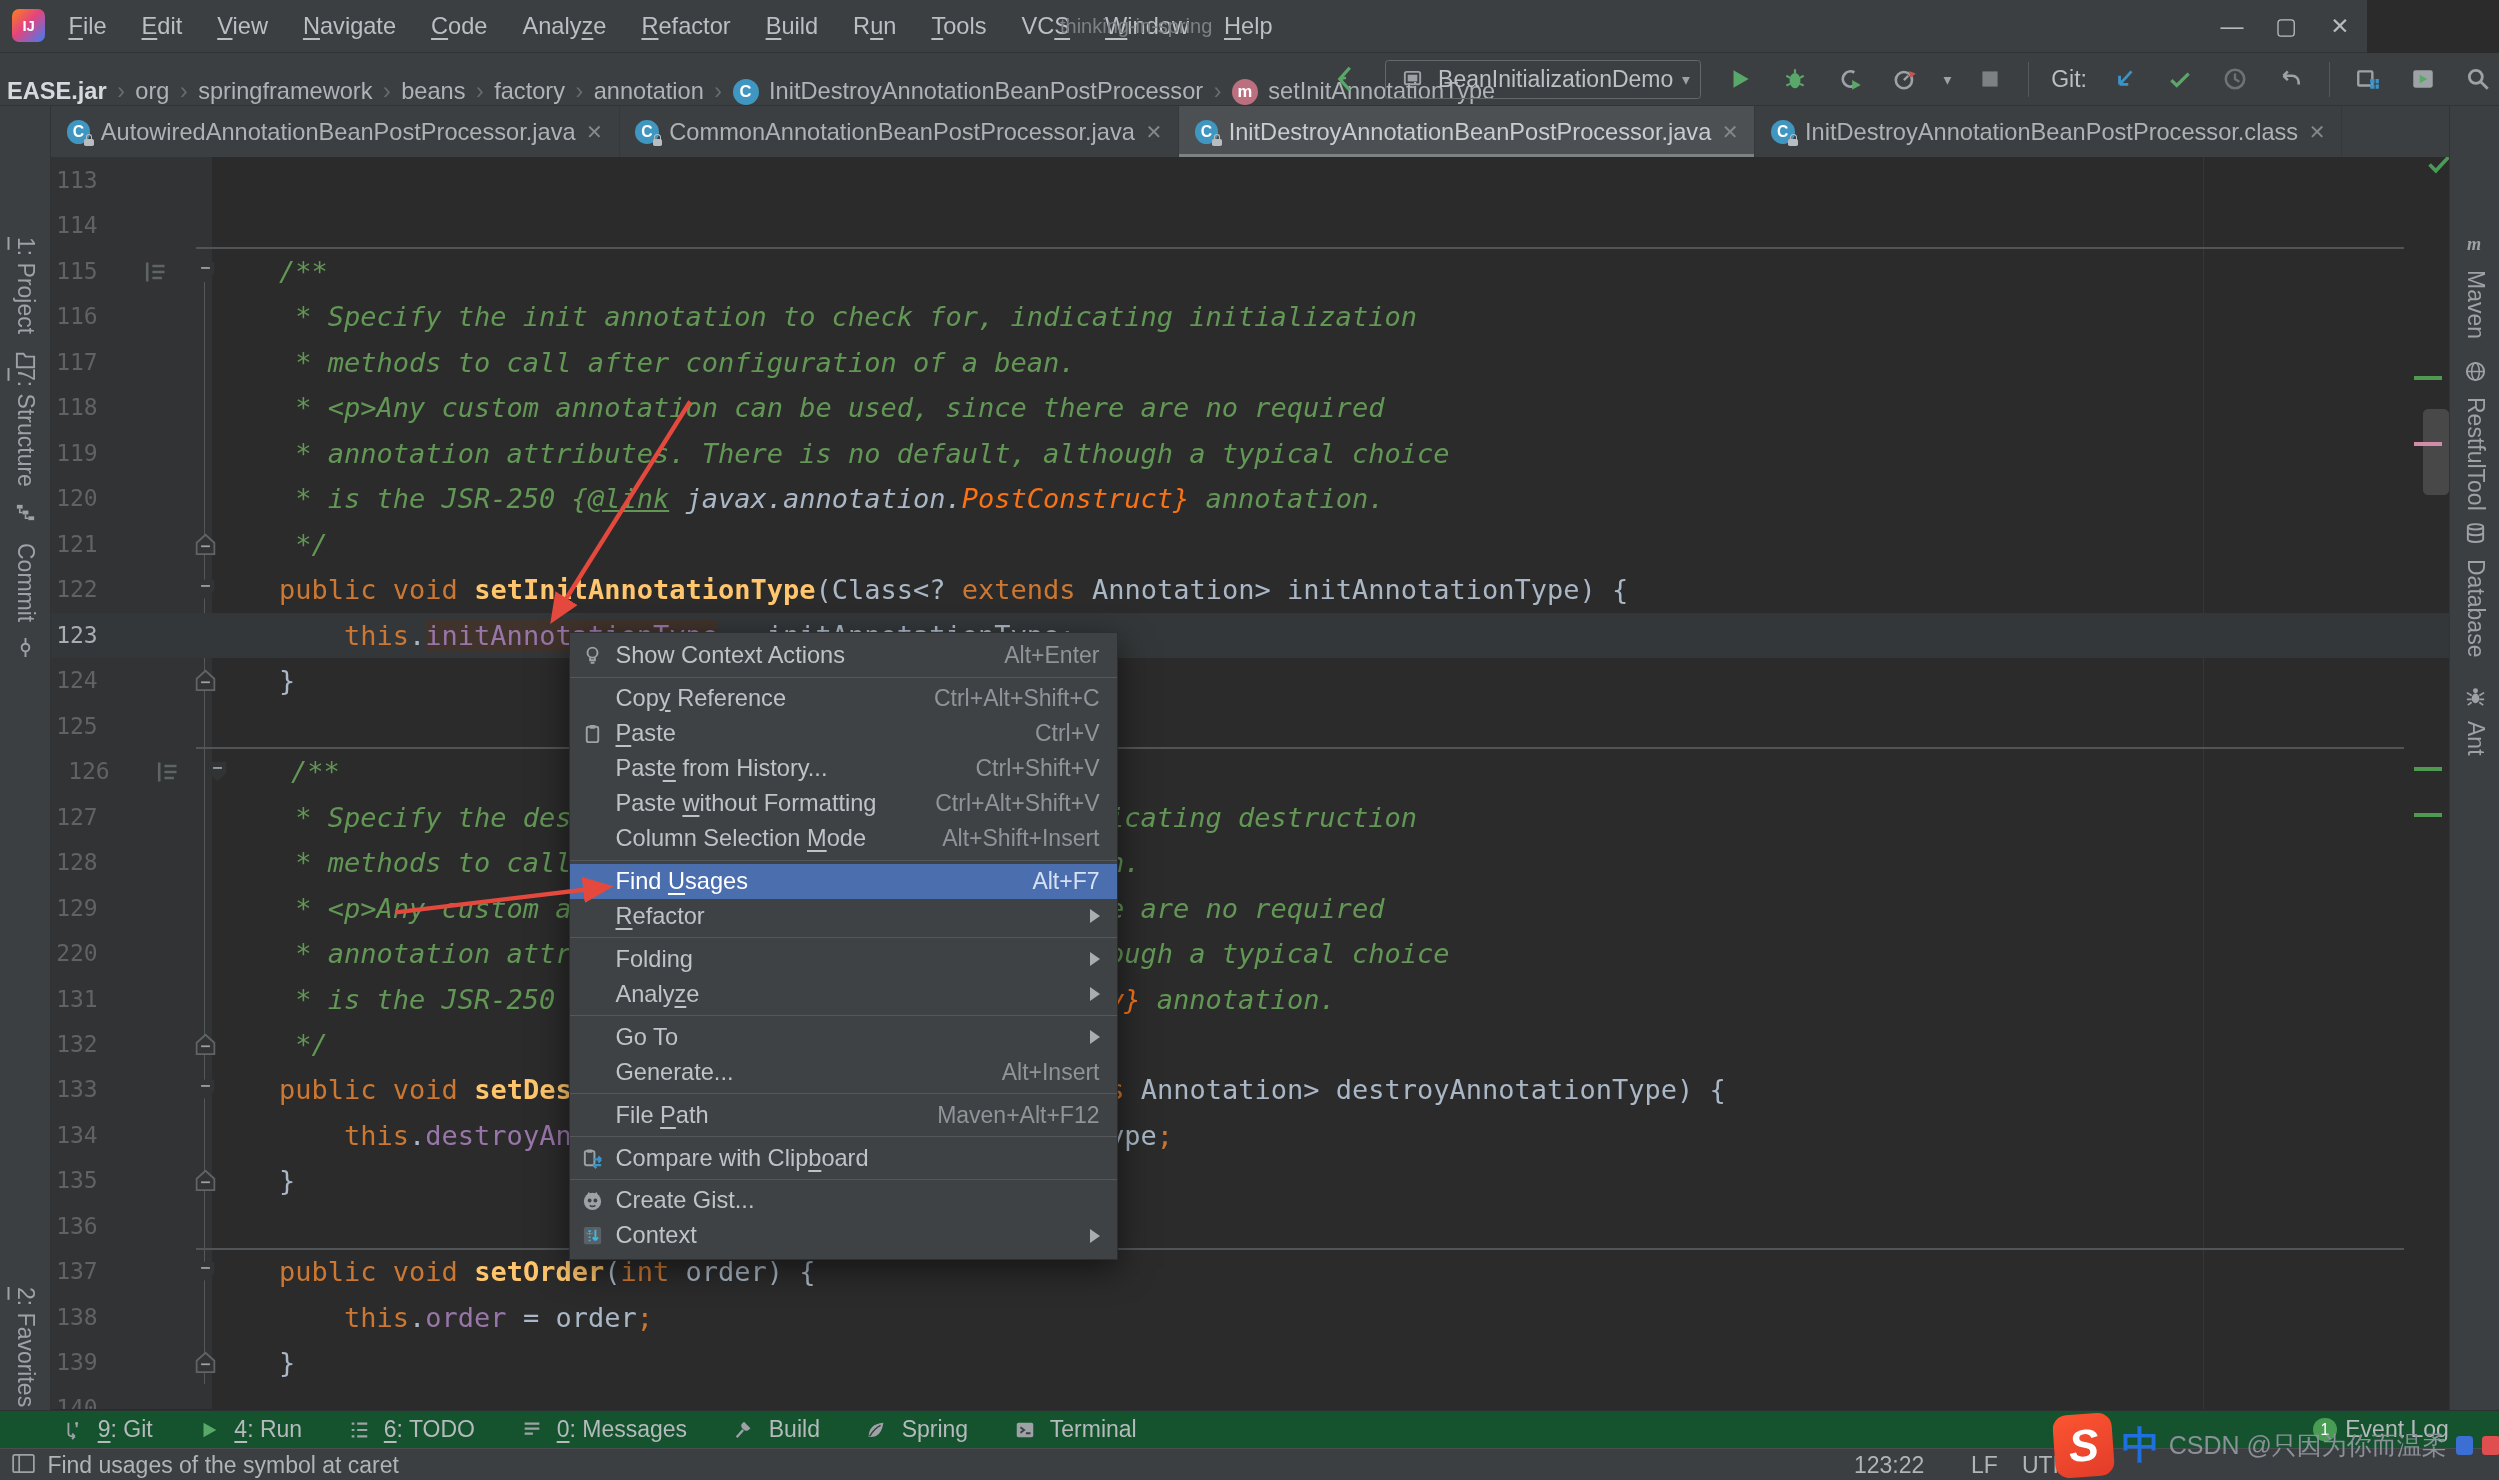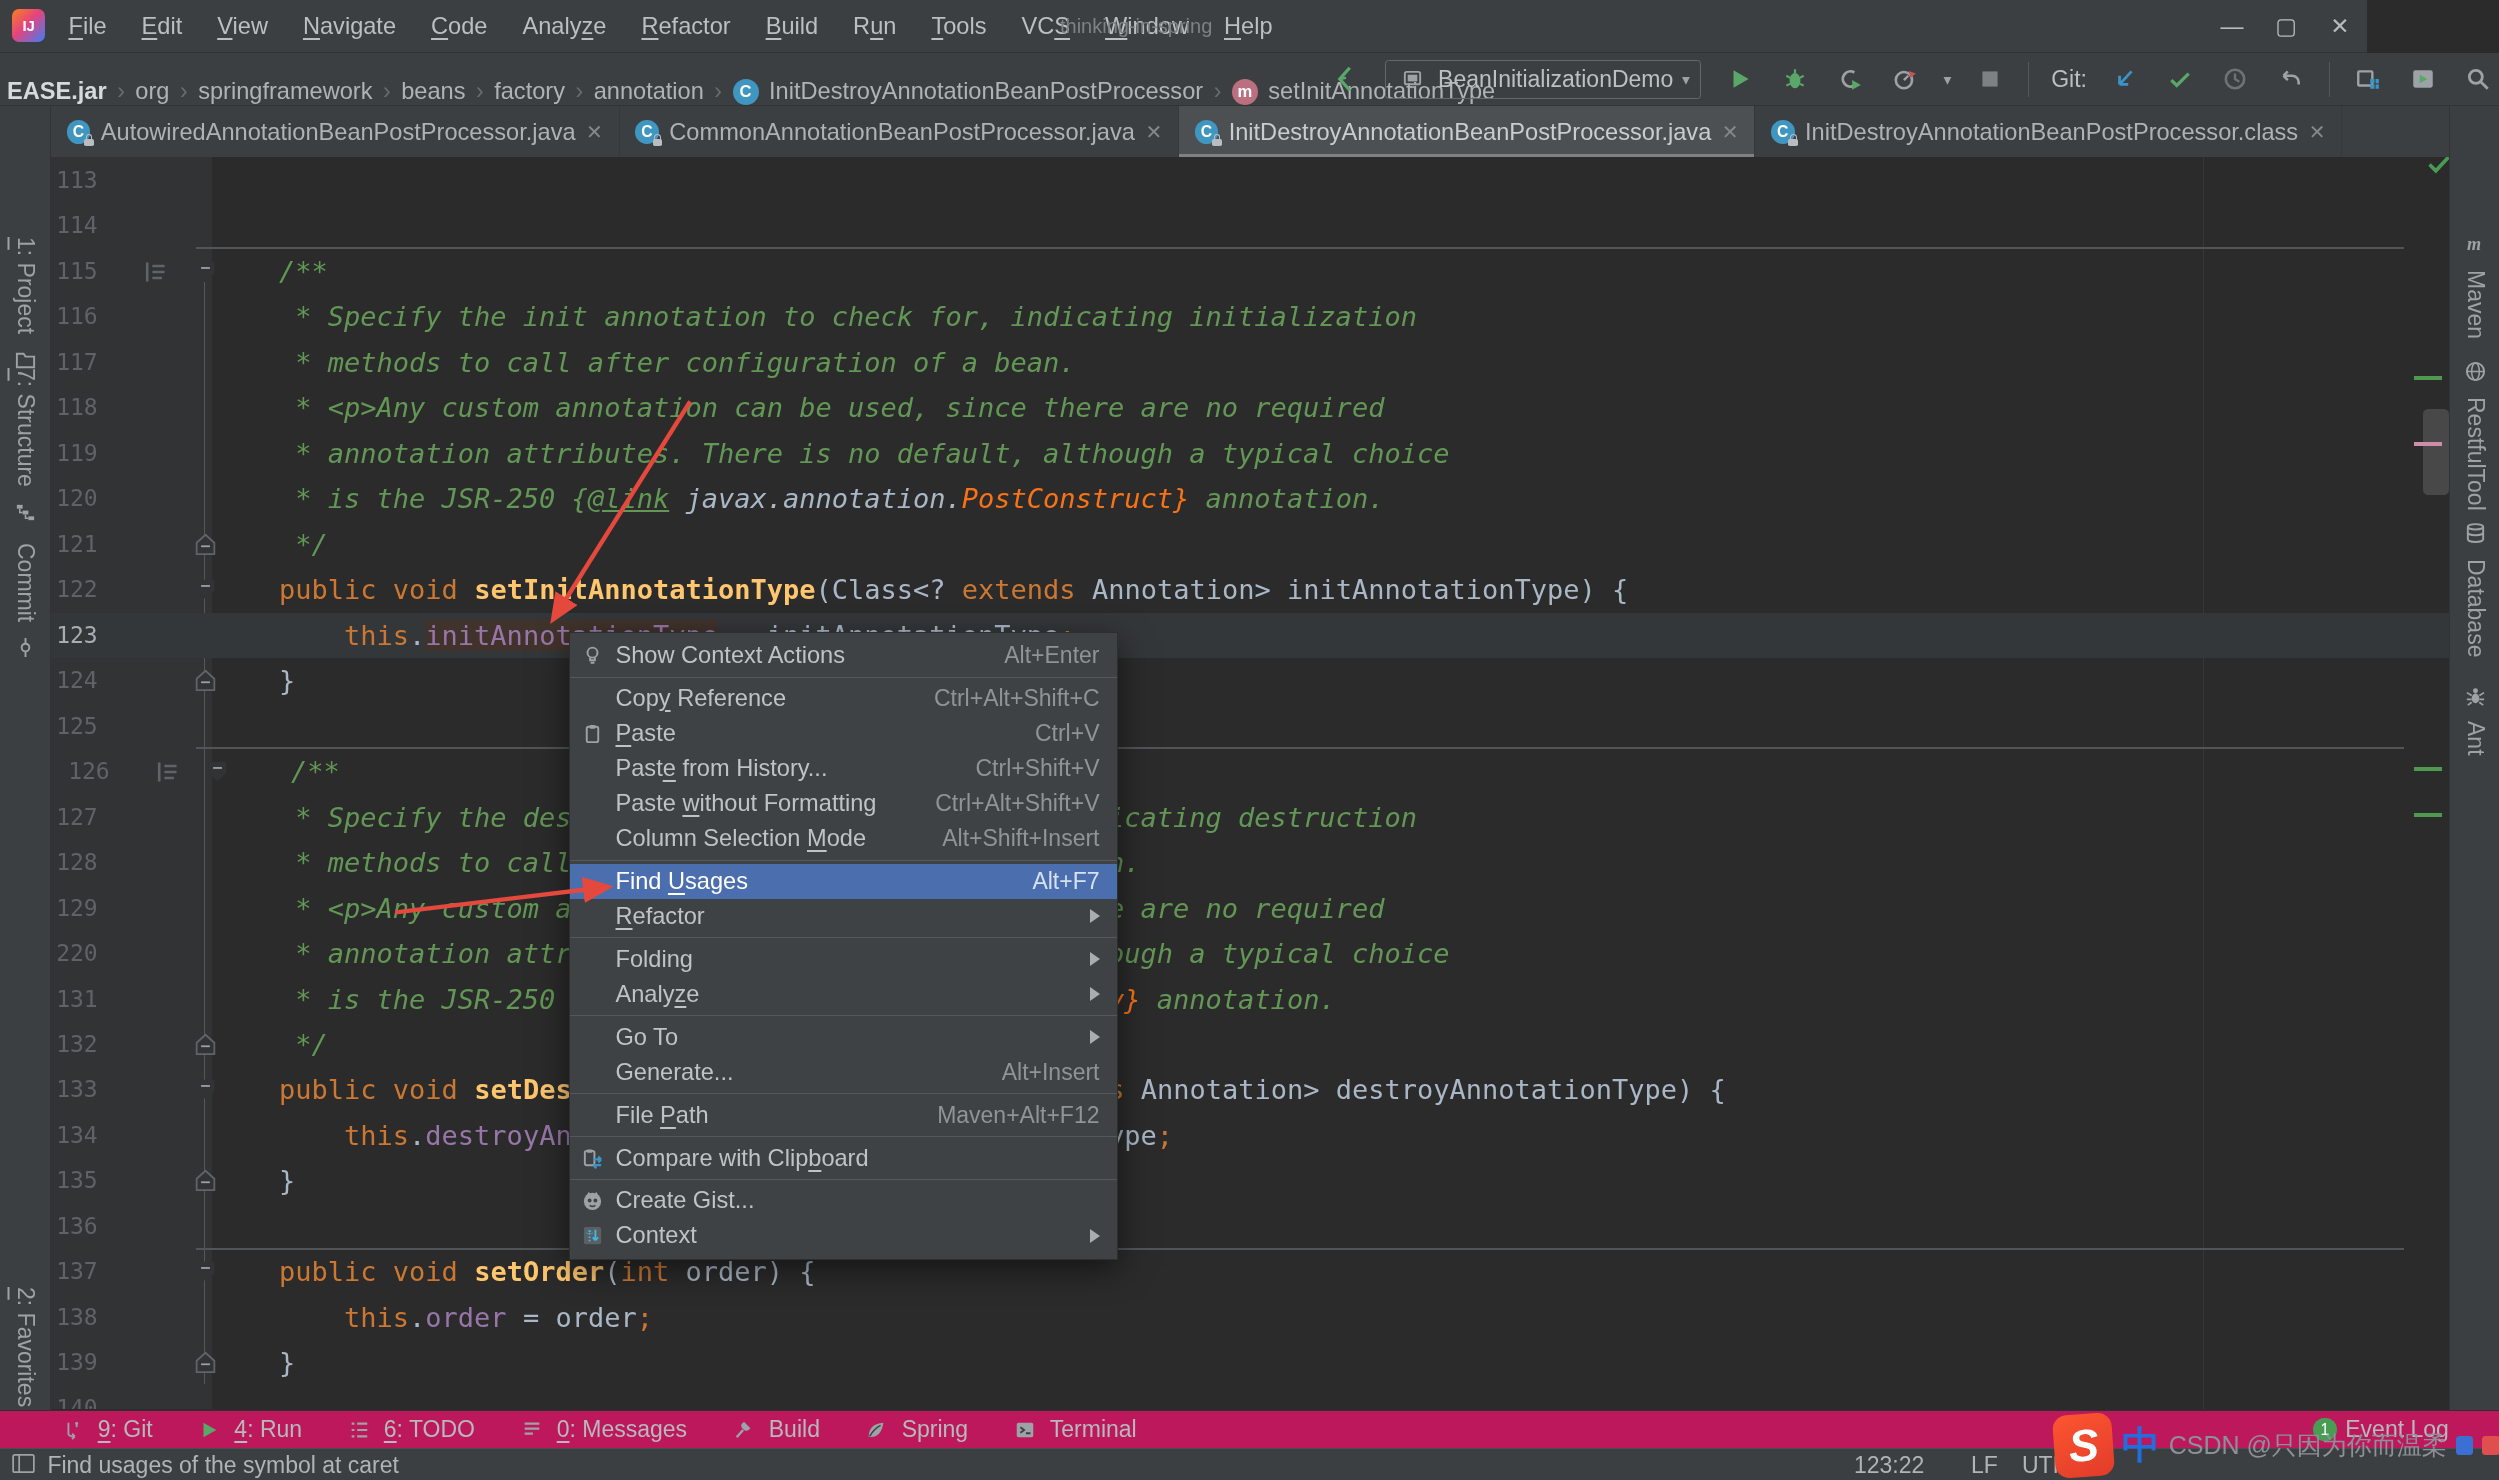--- a/index.html
+++ b/index.html
@@ -78,21 +78,21 @@
                 box-shadow:0 8.7px 31.5px rgba(0,0,0,.55);padding:5.2px 0;z-index:10;box-sizing:border-box;}
   .mitem{height:35px;display:flex;align-items:center;padding:0 17.5px 0 10.5px;font-size:23.6px;color:#bfc3c7;}
   .mitem .micon{width:35px;flex:none;display:flex;align-items:center;}
   .mitem .mlabel{white-space:nowrap;}
   .mitem .msc{margin-left:auto;color:#8f9498;font-size:23px;}
   .mitem.sel{background:#4b6eaf;color:#ffffff;}
   .mitem.sel .msc{color:#d5e1f5;}
   .msep{height:0.9px;background:#55585a;margin:3.5px 0;}
   .subarrow{margin-left:auto;width:0;height:0;border-top:7.9px solid transparent;border-bottom:7.9px solid transparent;border-left:10.5px solid #a9adb0;}
   
-  #bottombar{position:absolute;left:0;top:1410px;width:2500px;height:37px;background:#be185d;border-top:0.9px solid #2e3133;}
+  #bottombar{position:absolute;left:0;top:1410px;width:2500px;height:37px;background:#14532d;border-top:0.9px solid #2e3133;}
   #bb-items{position:absolute;left:56px;top:0;height:37px;display:flex;gap:40px;align-items:center;}
   .bb-item{display:flex;align-items:center;gap:8.7px;font-size:23px;color:#b6babd;}
   #event-log{position:absolute;left:2313px;top:0;height:37px;display:flex;align-items:center;gap:8.7px;font-size:23px;color:#b6babd;}
   #event-badge{width:23.6px;height:23.6px;border-radius:50%;background:#499c54;color:#fff;font-size:15.7px;display:flex;align-items:center;justify-content:center;}
   #statusbar{position:absolute;left:0;top:1448px;width:2500px;height:33px;background:#3c3f41;border-top:0.9px solid #4a4e50;font-size:23px;color:#b0b4b7;}
   #status-left{position:absolute;left:12.2px;top:0;height:33px;display:flex;align-items:center;gap:12.2px;}
   .st{position:absolute;top:0;line-height:33px;}
   
   #watermark{position:absolute;left:2054px;top:1410px;width:446px;height:71px;z-index:40;display:flex;align-items:center;gap:8.7px;}
   #wm-logo{width:63px;height:63px;border-radius:14px;background:linear-gradient(160deg,#fc5531,#e23c2a);

